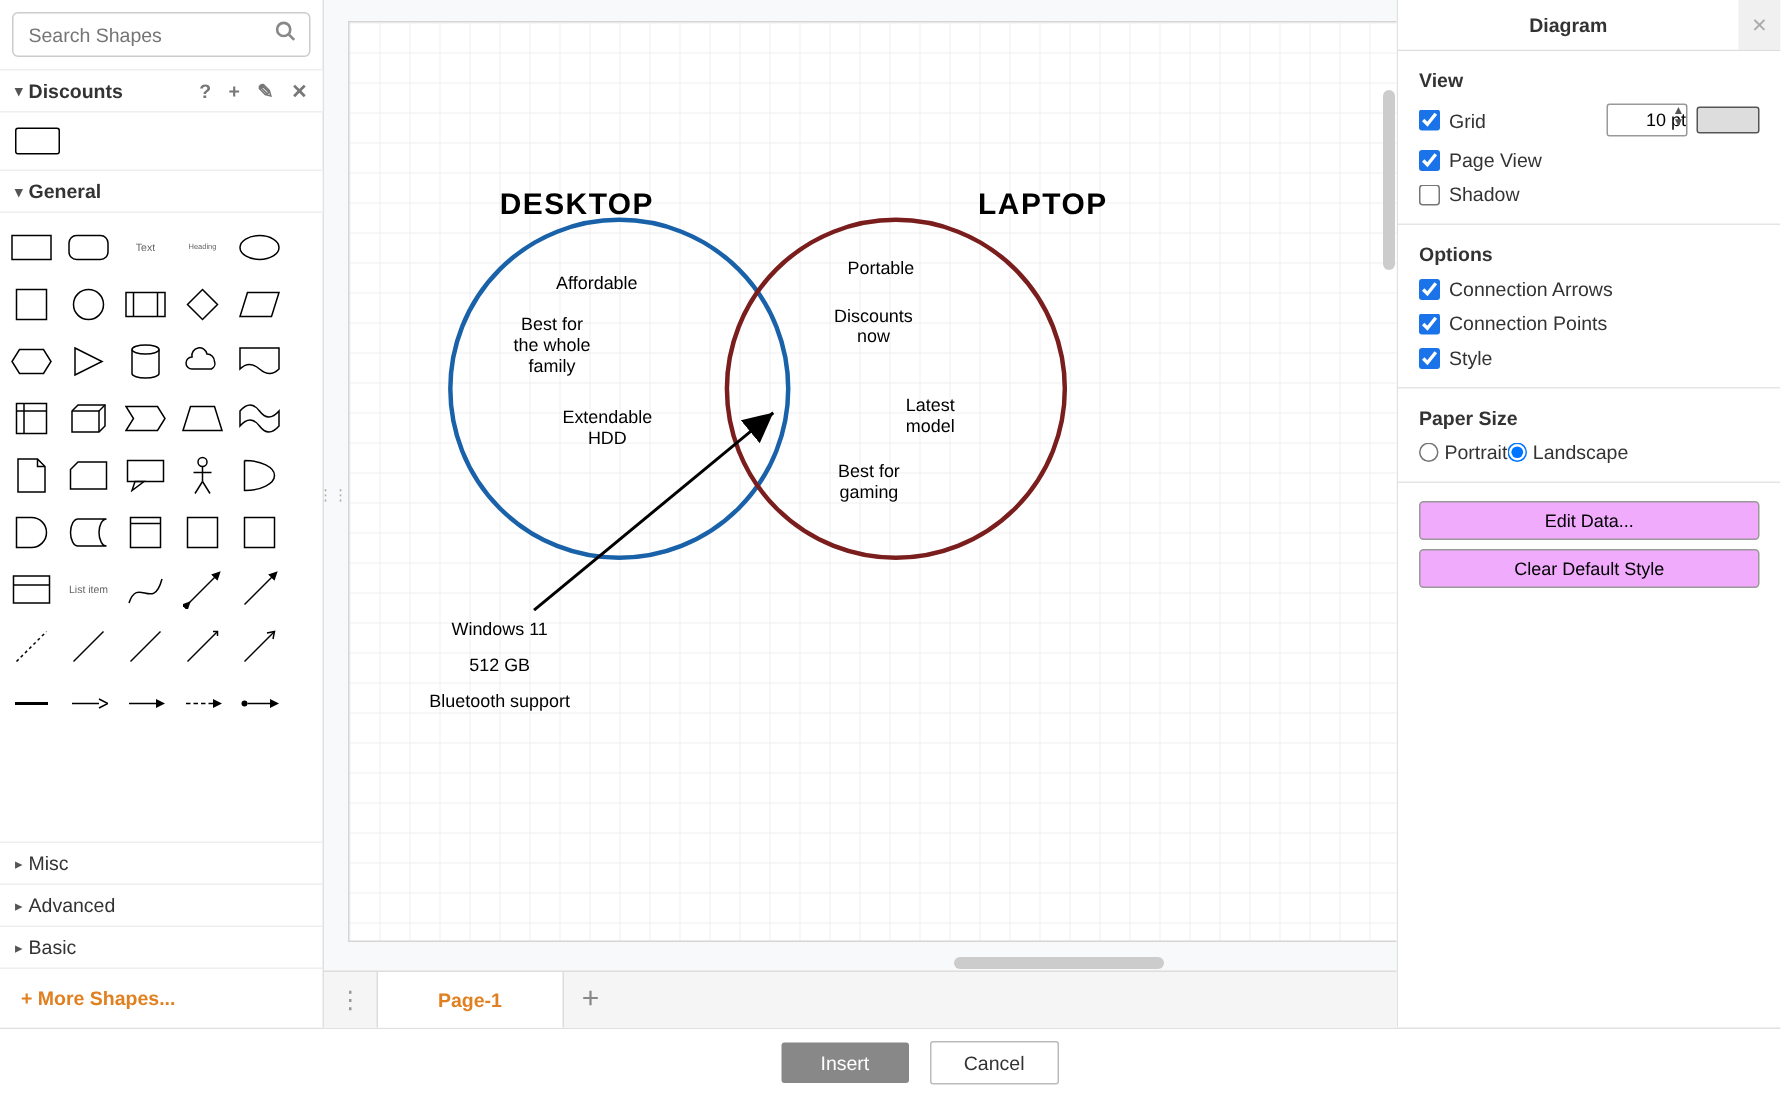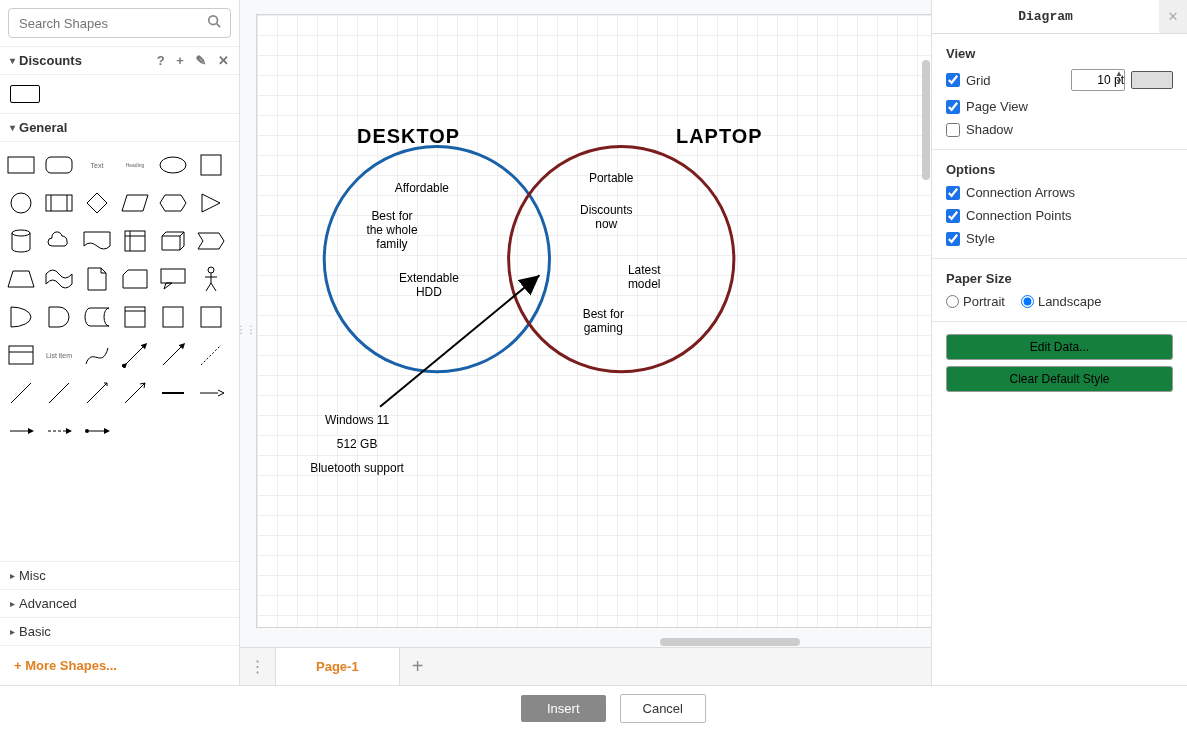--- a/index.html
+++ b/index.html
@@ -1,19 +1,19 @@
 <!DOCTYPE html>
 <html><head>
 <meta charset="utf-8">
 <style>
   * { box-sizing: border-box; margin: 0; padding: 0; font-family: -apple-system, BlinkMacSystemFont, "Segoe UI", Helvetica, Arial, sans-serif; }
   body { background: #fff; height: 731px; width: 1187px; overflow: hidden; display:flex; flex-direction:column;}
   .top-part { flex:1; display:flex; min-height:0;}
   
-  .left-sidebar { width: 240px; border-right: 1px solid #e0e0e0; display:flex; flex-direction:column; background:#fff; position:relative;}
+  .left-sidebar { width: 216px; border-right: 1px solid #e0e0e0; display:flex; flex-direction:column; background:#fff; position:relative;}
   .search-wrap { padding:8px; }
   .search { width:100%; height:30px; border:1px solid #ccc; border-radius:4px; padding:0 28px 0 10px; font-size:13px; color:#333;}
   .search-box { position:relative; }
   .search-icon-glyph { position:absolute; right:10px; top:50%; transform:translateY(-50%); color:#888; }
   .section-header { display:flex; align-items:center; padding:6px 10px; font-size:13px; font-weight:600; color:#333; border-top:1px solid #eee; border-bottom:1px solid #eee; background:#fff;}
   .section-header .caret { margin-right:4px; font-size:10px; color:#555;}
   .section-header .spacer { flex:1; }
   .section-header .mini-icons span { color:#777; font-size:13px; margin-left:8px; cursor:pointer;}
   .scratchpad-body { padding:10px; }
   .scratch-shape { width:30px; height:18px; border:1px solid #000; border-radius:2px; }
@@ -35,37 +35,37 @@
   .sheet-tabs { height:38px; border-top:1px solid #ddd; background:#f5f5f5; display:flex; align-items:stretch;}
   .tab-menu { width:36px; display:flex; align-items:center; justify-content:center; color:#999; border-right:1px solid #ddd; cursor:pointer;}
   .tab { padding:0 40px; display:flex; align-items:center; background:#fff; color:#e08020; font-weight:600; font-size:13px; border-right:1px solid #ddd; cursor:pointer;}
   .tab-add { width:36px; display:flex; align-items:center; justify-content:center; color:#888; font-size:20px; cursor:pointer;}
   .canvas-divider-handle { position:absolute; left:-4px; top:50%; font-size:10px; color:#aaa;}
   .hscroll-thumb { position:absolute; bottom:1px; left:420px; width:140px; height:8px; background:#ccc; border-radius:4px;}
   .vscroll-thumb-c { position:absolute; right:1px; top:60px; width:8px; height:120px; background:#ccc; border-radius:4px;}
   
   .right-sidebar { width:256px; border-left:1px solid #e0e0e0; background:#fff; display:flex; flex-direction:column; font-size:13px;}
   .rtabs { display:flex; border-bottom:1px solid #ddd; height:34px; }
-  .rtab { flex:1; display:flex; align-items:center; justify-content:center; color:#555; background:#f0f0f0; cursor:pointer;font-family:Liberation Mono, monospace;}
+  .rtab { flex:1; display:flex; align-items:center; justify-content:center; color:#555; background:#f0f0f0; cursor:pointer;}
   .rtab.active { background:#fff; font-weight:600; color:#333;}
   .rtab-close { width:28px; display:flex; align-items:center; justify-content:center; color:#aaa; background:#f0f0f0; cursor:pointer;}
   .panel-body { padding:12px 14px; }
   .panel-body h4 { font-size:13px; font-weight:700; margin-bottom:8px; color:#333;}
   .row { display:flex; align-items:center; margin-bottom:8px; gap:6px;}
   .row label { flex:1; color:#333;}
   .row input[type=checkbox] { width:14px; height:14px; accent-color:#1a73e8;}
   .grid-size { width:54px; height:22px; border:1px solid #999; border-radius:2px; text-align:right; font-size:12px;}
   .grid-size-wrap { position:relative; }
   .grid-size-wrap .spinner { position:absolute; right:2px; top:1px; font-size:8px; line-height:8px; display:flex; flex-direction:column; color:#555;}
   .color-chip { width:42px; height:18px; border:1px solid #555; background:#ddd; border-radius:2px;}
   .btn { border:1px solid #999; background:#f5f5f5; border-radius:3px; padding:3px 10px; font-size:12px; cursor:pointer;}
   select.paper-size { width:100%; height:24px; border:1px solid #999; border-radius:2px; font-size:12px; padding:0 4px;}
-  .orient-row { display:flex; align-items:center; gap:16px; margin-top:8px;}
+  .orient-row { display:flex; align-items:center; margin-top:8px;}
   .orient-row label { display:flex; align-items:center; gap:4px; color:#333;}
-  .big-btn { width:100%; height:26px; border:1px solid #999; background:#15803d; border-radius:3px; font-size:12px; cursor:pointer; margin-bottom:6px;}
+  .big-btn { width:100%; height:26px; border:1px solid #999; background:#f0abfc; border-radius:3px; font-size:12px; cursor:pointer; margin-bottom:6px;}
   .divider { border-top:1px solid #e5e5e5; margin:12px -14px;}
   
   .footer { height:46px; border-top:1px solid #e0e0e0; display:flex; align-items:center; justify-content:center; gap:14px; background:#fff;padding-left:40px;}
   .footer .primary { background:#888; color:#fff; border:none; padding:6px 26px; border-radius:2px; font-size:13px; cursor:pointer;}
   .footer .secondary { background:#fff; color:#333; border:1px solid #bbb; padding:6px 22px; border-radius:2px; font-size:13px; cursor:pointer;}
   
   .mini-label { font-size:7px; color:#666;}
 </style>
 </head>
 <body>

